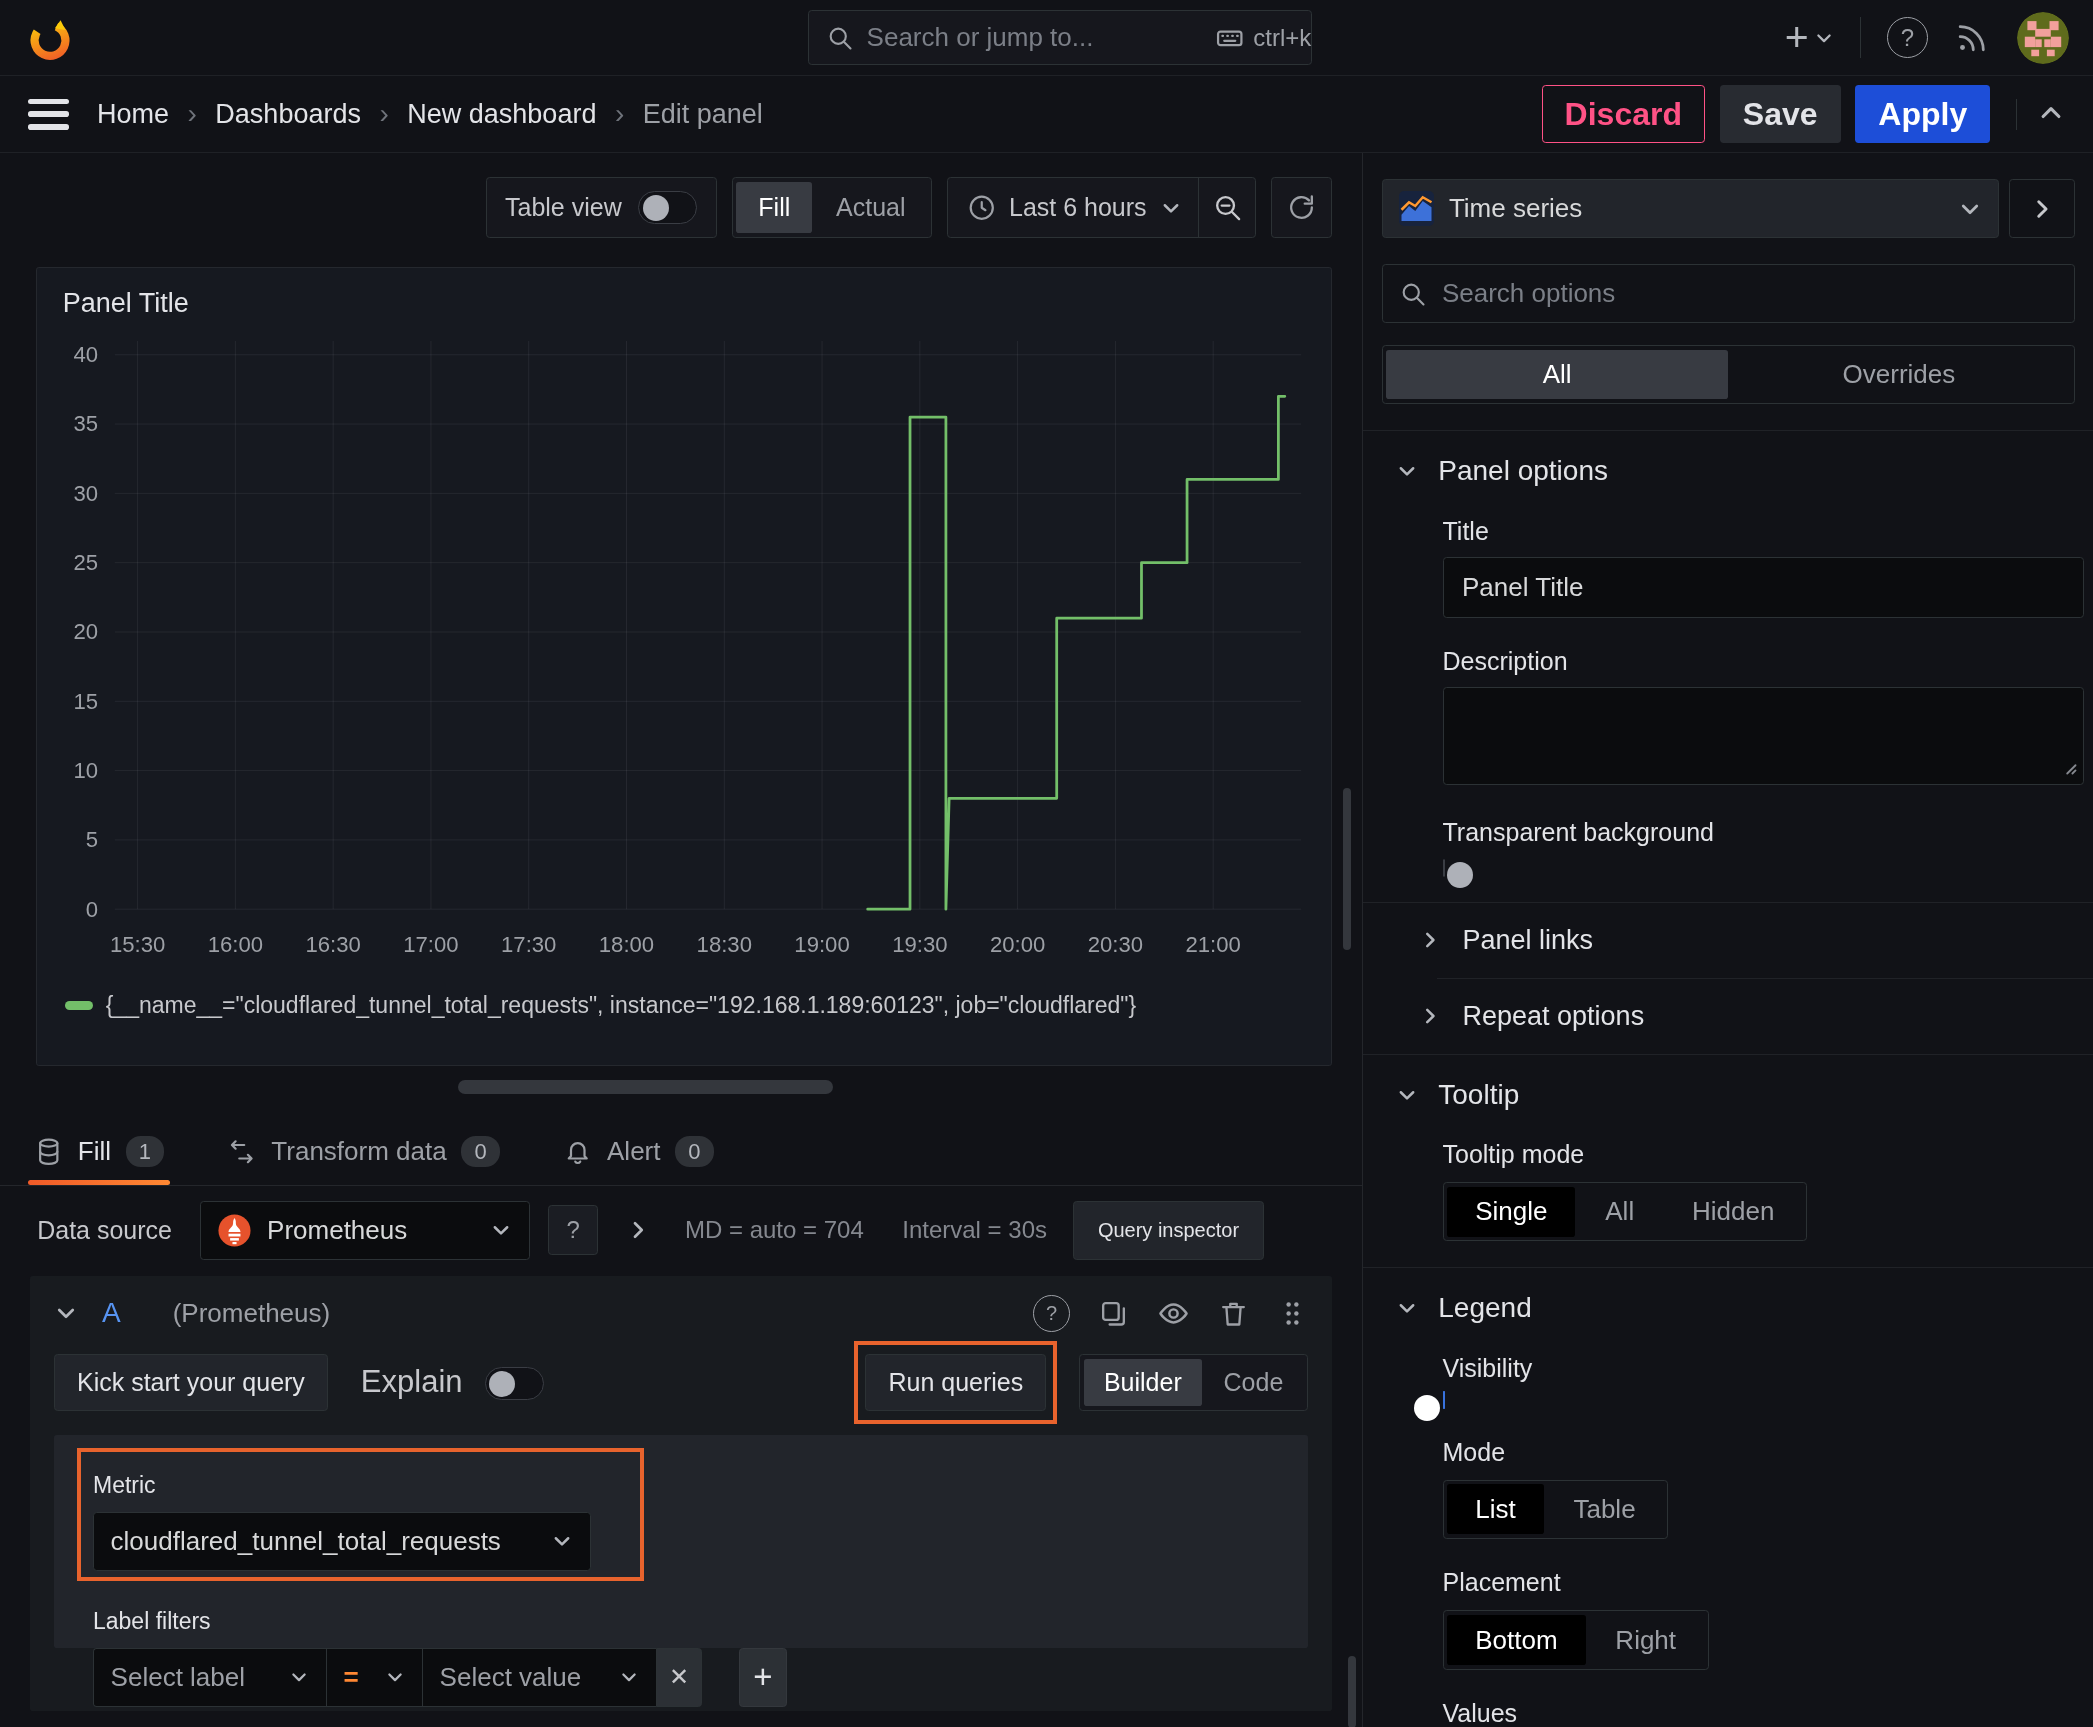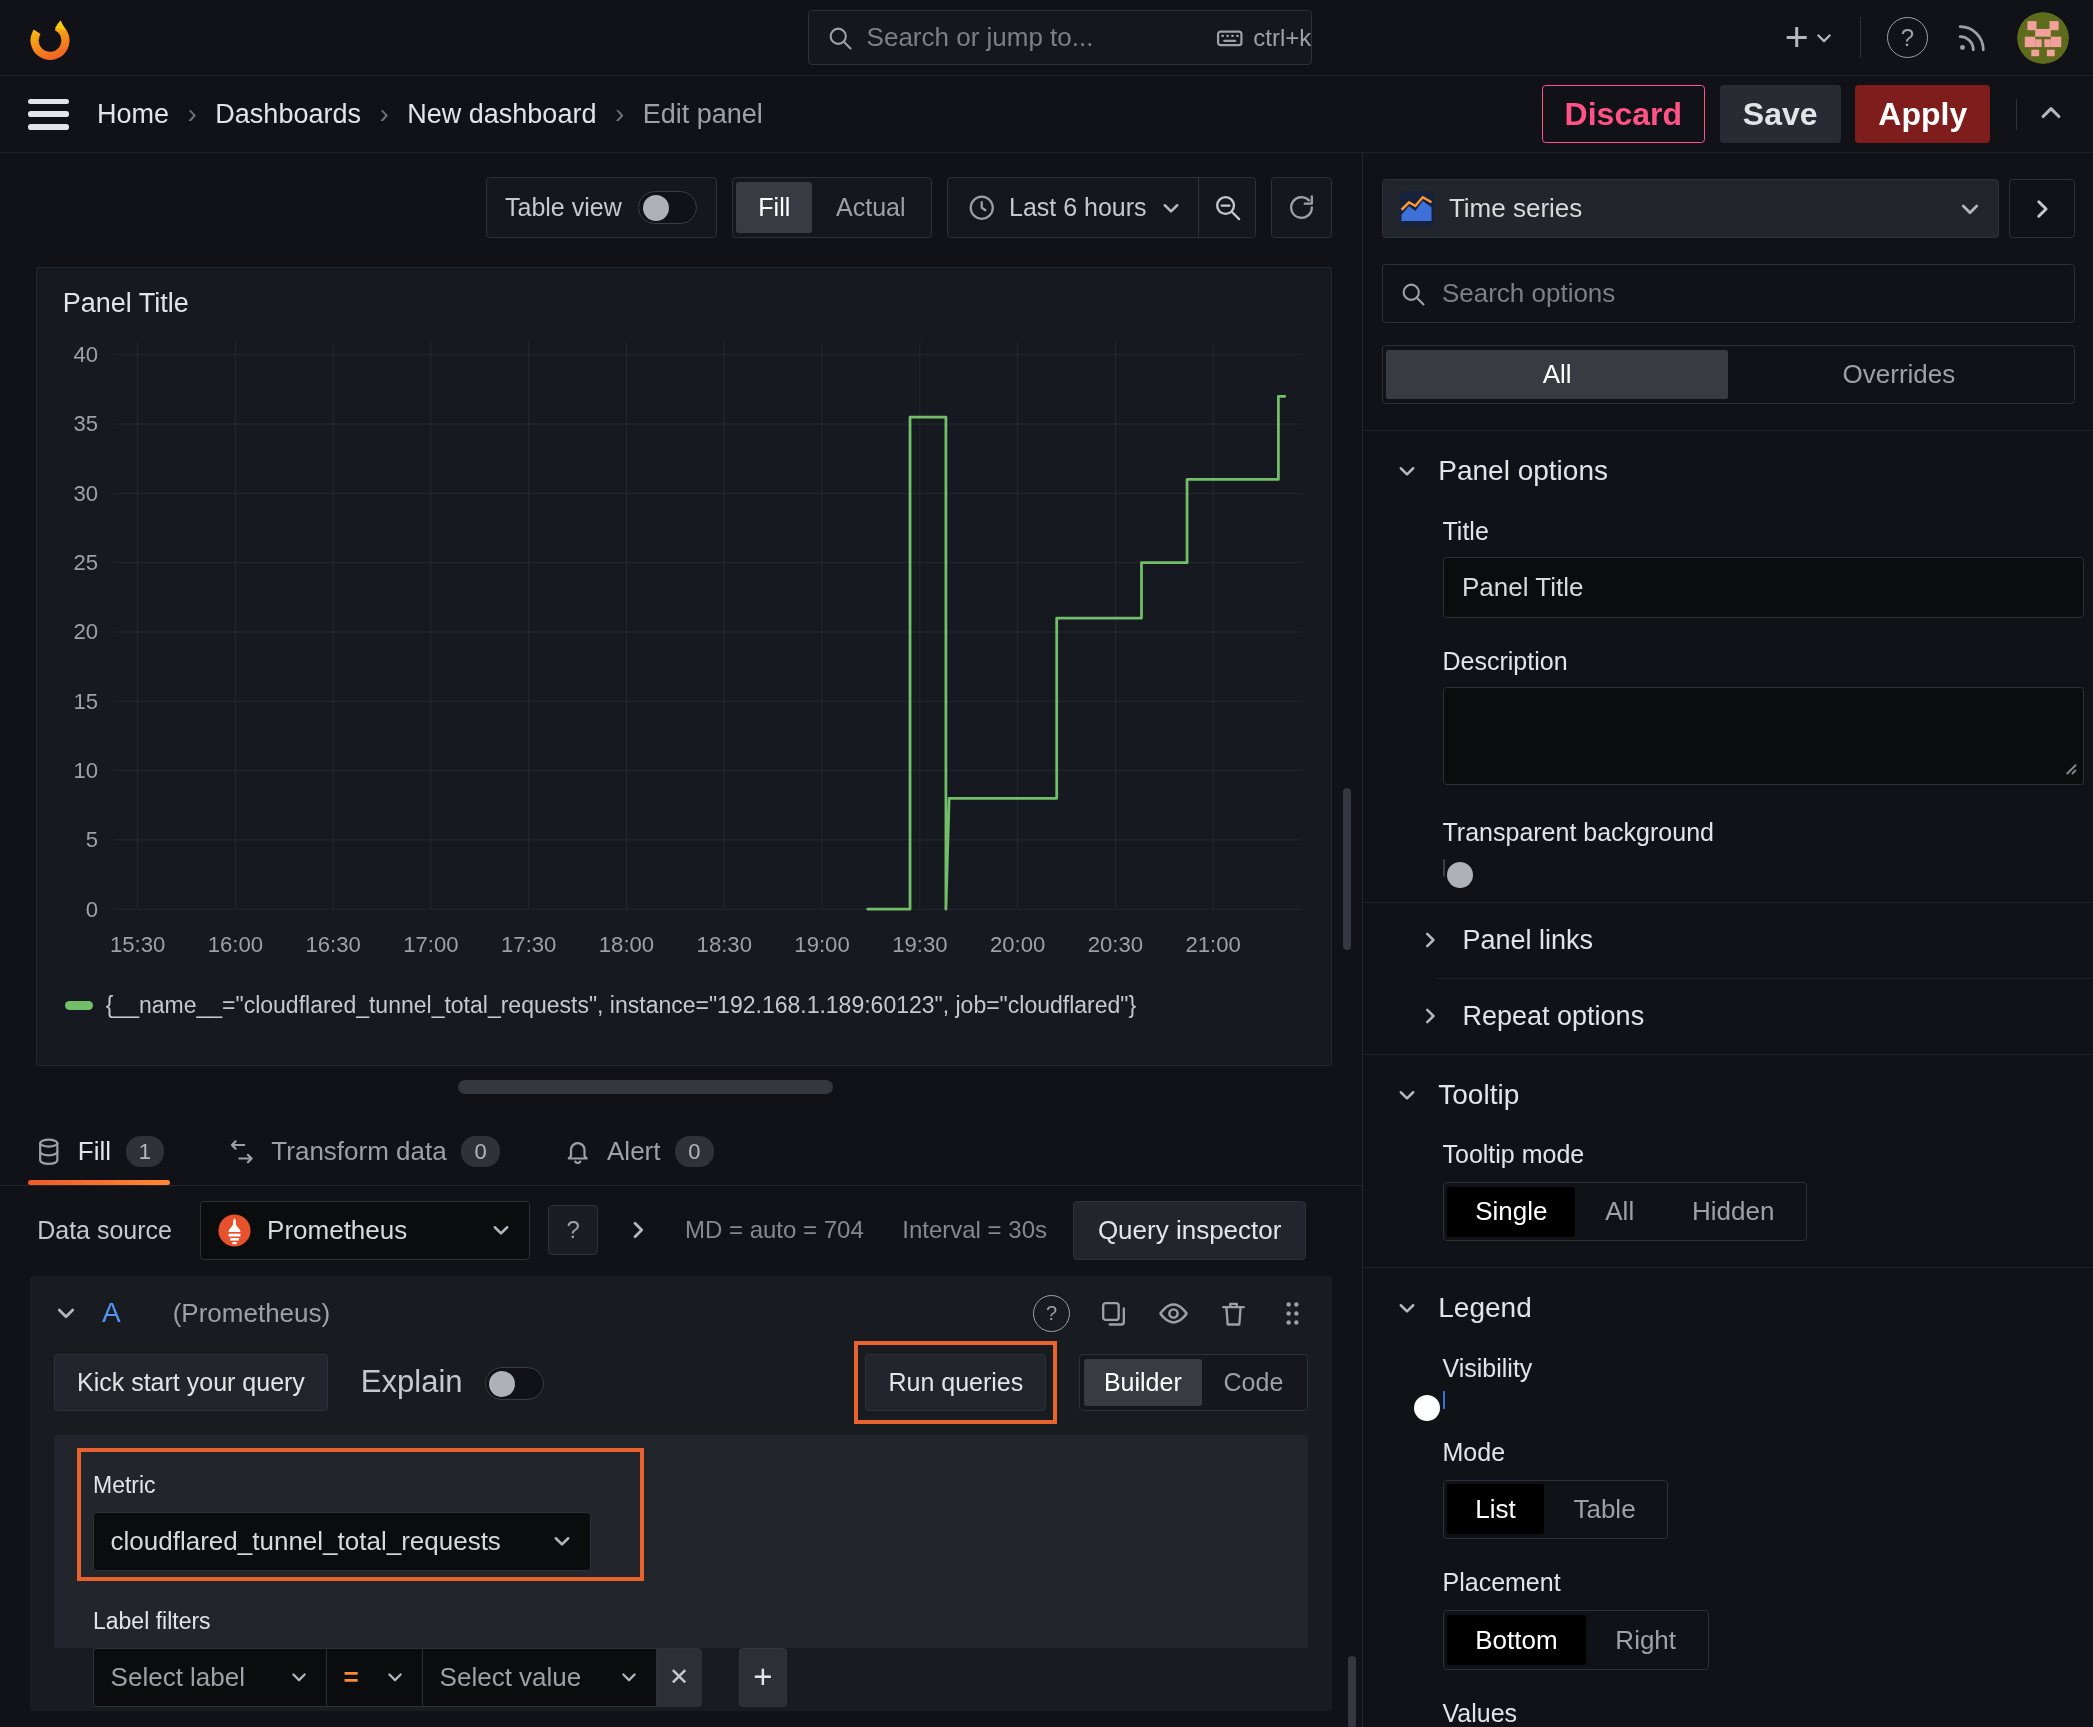--- a/index.html
+++ b/index.html
@@ -33,21 +33,21 @@
   .hamburger div { height:5.5px; background:#e3e4e8; border-radius:2.8px; }
   .crumbs { display:flex; align-items:center; gap:18.5px; font-size:27px; }
   .crumb { color:#e3e4e8; }
   .crumb.dim { color:#9da0a6; }
   .crumb-sep { color:#6f737b; font-size:28px; }
   .crumb-sep::before { content:"\203A"; }
   .header-actions { margin-left:auto; display:flex; align-items:center; gap:14.8px; }
   .btn { font-size:32px; border-radius:3.7px; padding:9.2px 22px; border:0.9px solid transparent; cursor:pointer;
     background:#282b31; color:#e3e4e8; display:inline-flex; align-items:center;font-weight:bold; }
   .btn.discard { background:transparent; border-color:#ff5286; color:#ff5286; }
-  .btn.apply { background:#7f1d1d; color:#fff; }
+  .btn.apply { background:#1d4ed8; color:#fff; }
   .collapse-chev { margin-left:11px; padding-left:20px; border-left:0.9px solid #2c3235; color:#b4b7bd; }
 
   
   .content { position:absolute; top:153px; left:0; right:0; bottom:0; }
   .main { position:absolute; left:0; top:0; width:1362px; height:100%; }
   .sidebar { position:absolute; left:1362px; top:0; width:731px; height:100%;
     border-left:0.9px solid #24262b; padding:0 18.5px; overflow:hidden; }
 
   
   .panel-toolbar { position:absolute; top:24px; right:30px; display:flex; align-items:center; gap:14.8px; }
@@ -88,21 +88,21 @@
   .dsrow { display:flex; align-items:center; margin:14.8px 0 0 28px; gap:18.5px; }
   .dslabel { font-size:25px; color:#c7c8cc; padding:0 9.2px; }
   .select { height:59px; background:#0b0c0e; border:0.9px solid #2c3235; border-radius:3.7px;
     display:flex; align-items:center; gap:14.8px; padding:0 16.6px; font-size:26px; color:#d8d9da; cursor:pointer; }
   .select .chev { margin-left:auto; }
   .ds-select { width:330px; }
   .round-btn { width:50px; height:50px; border:0.9px solid #2c3235; border-radius:3.7px; background:#1b1d23;
     display:flex; align-items:center; justify-content:center; }
   .meta-text { color:#85888f; font-size:24px; }
   .inspector-btn { height:59px; border:0.9px solid #2c3235; border-radius:3.7px; background:#22252b;
-    display:flex; align-items:center; padding:0 24px; font-size:26px; color:#e3e4e8; margin-left:7.4px; cursor:pointer; }
+    display:flex; align-items:center; padding:0 24px; font-size:20px; color:#e3e4e8; margin-left:7.4px; cursor:pointer; }
   .query-card { margin:16.6px 30px 0 30px; background:#181b1f; border-radius:2.8px; padding:18.5px 24px; height:calc(100% - 175px); }
   .qhead { display:flex; align-items:center; gap:24px; font-size:26px; }
   .refid { color:#5794f2; font-size:28px; }
   .dshint { color:#9da0a6; margin-left:28px; }
   .qhead-icons { margin-left:auto; display:flex; align-items:center; gap:28px; color:#b4b7bd; }
   .qtoolbar { display:flex; align-items:center; margin-top:22px; gap:33px; }
   .ghost-btn { height:57px; border:0.9px solid #2c3235; border-radius:3.7px; background:#22252b;
     display:flex; align-items:center; padding:0 22px; font-size:25px; color:#e3e4e8; cursor:pointer; }
   .explain { display:flex; align-items:flex-end; gap:22px; font-size:31px; color:#c7c8cc; }
   .qtoolbar-right { margin-left:auto; display:flex; align-items:center; gap:33px; }

